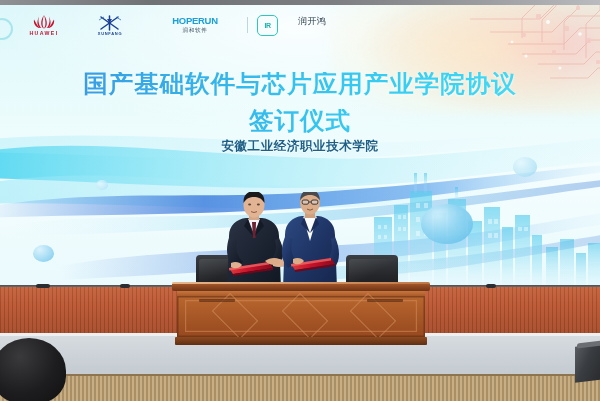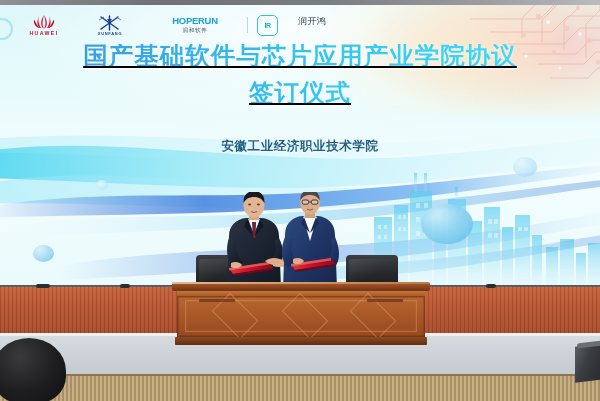--- a/index.html
+++ b/index.html
@@ -157,21 +157,21 @@
   .logo-rk{display:flex;align-items:flex-start;gap:20px;margin-left:0px;}
   .rk-badge{
     width:19px;height:19px;border-radius:5px;
     border:1.6px solid #2fc6c0;
     display:flex;align-items:center;justify-content:center;
     font-size:7px;font-weight:700;color:#1fb3ae;letter-spacing:-.5px;
   }
   .rk-txt{font-size:9px;color:#2b3e4c;letter-spacing:.4px;}
 
   
-  .title-wrap{position:absolute;left:0;top:40px;width:600px;text-align:center;z-index:12;text-decoration:underline;}
+  .title-wrap{position:absolute;left:0;top:68px;width:600px;text-align:center;z-index:12;}
   .title-l1,.title-l2{
     font-family:"DejaVu Sans","Liberation Sans",sans-serif;
     font-weight:700;letter-spacing:1px;line-height:1;
     background:linear-gradient(90deg,#3f8fe0 0%,#35a7e6 22%,#34c3ef 50%,#3ad3f3 74%,#4fe0f6 100%);
     -webkit-background-clip:text;background-clip:text;
     color:transparent;-webkit-text-fill-color:transparent;
     filter:drop-shadow(0 1px 1px rgba(255,255,255,.85));
   }
   .title-l1{font-size:24.5px;}
   .title-l2{font-size:24.5px;margin-top:12px;}

